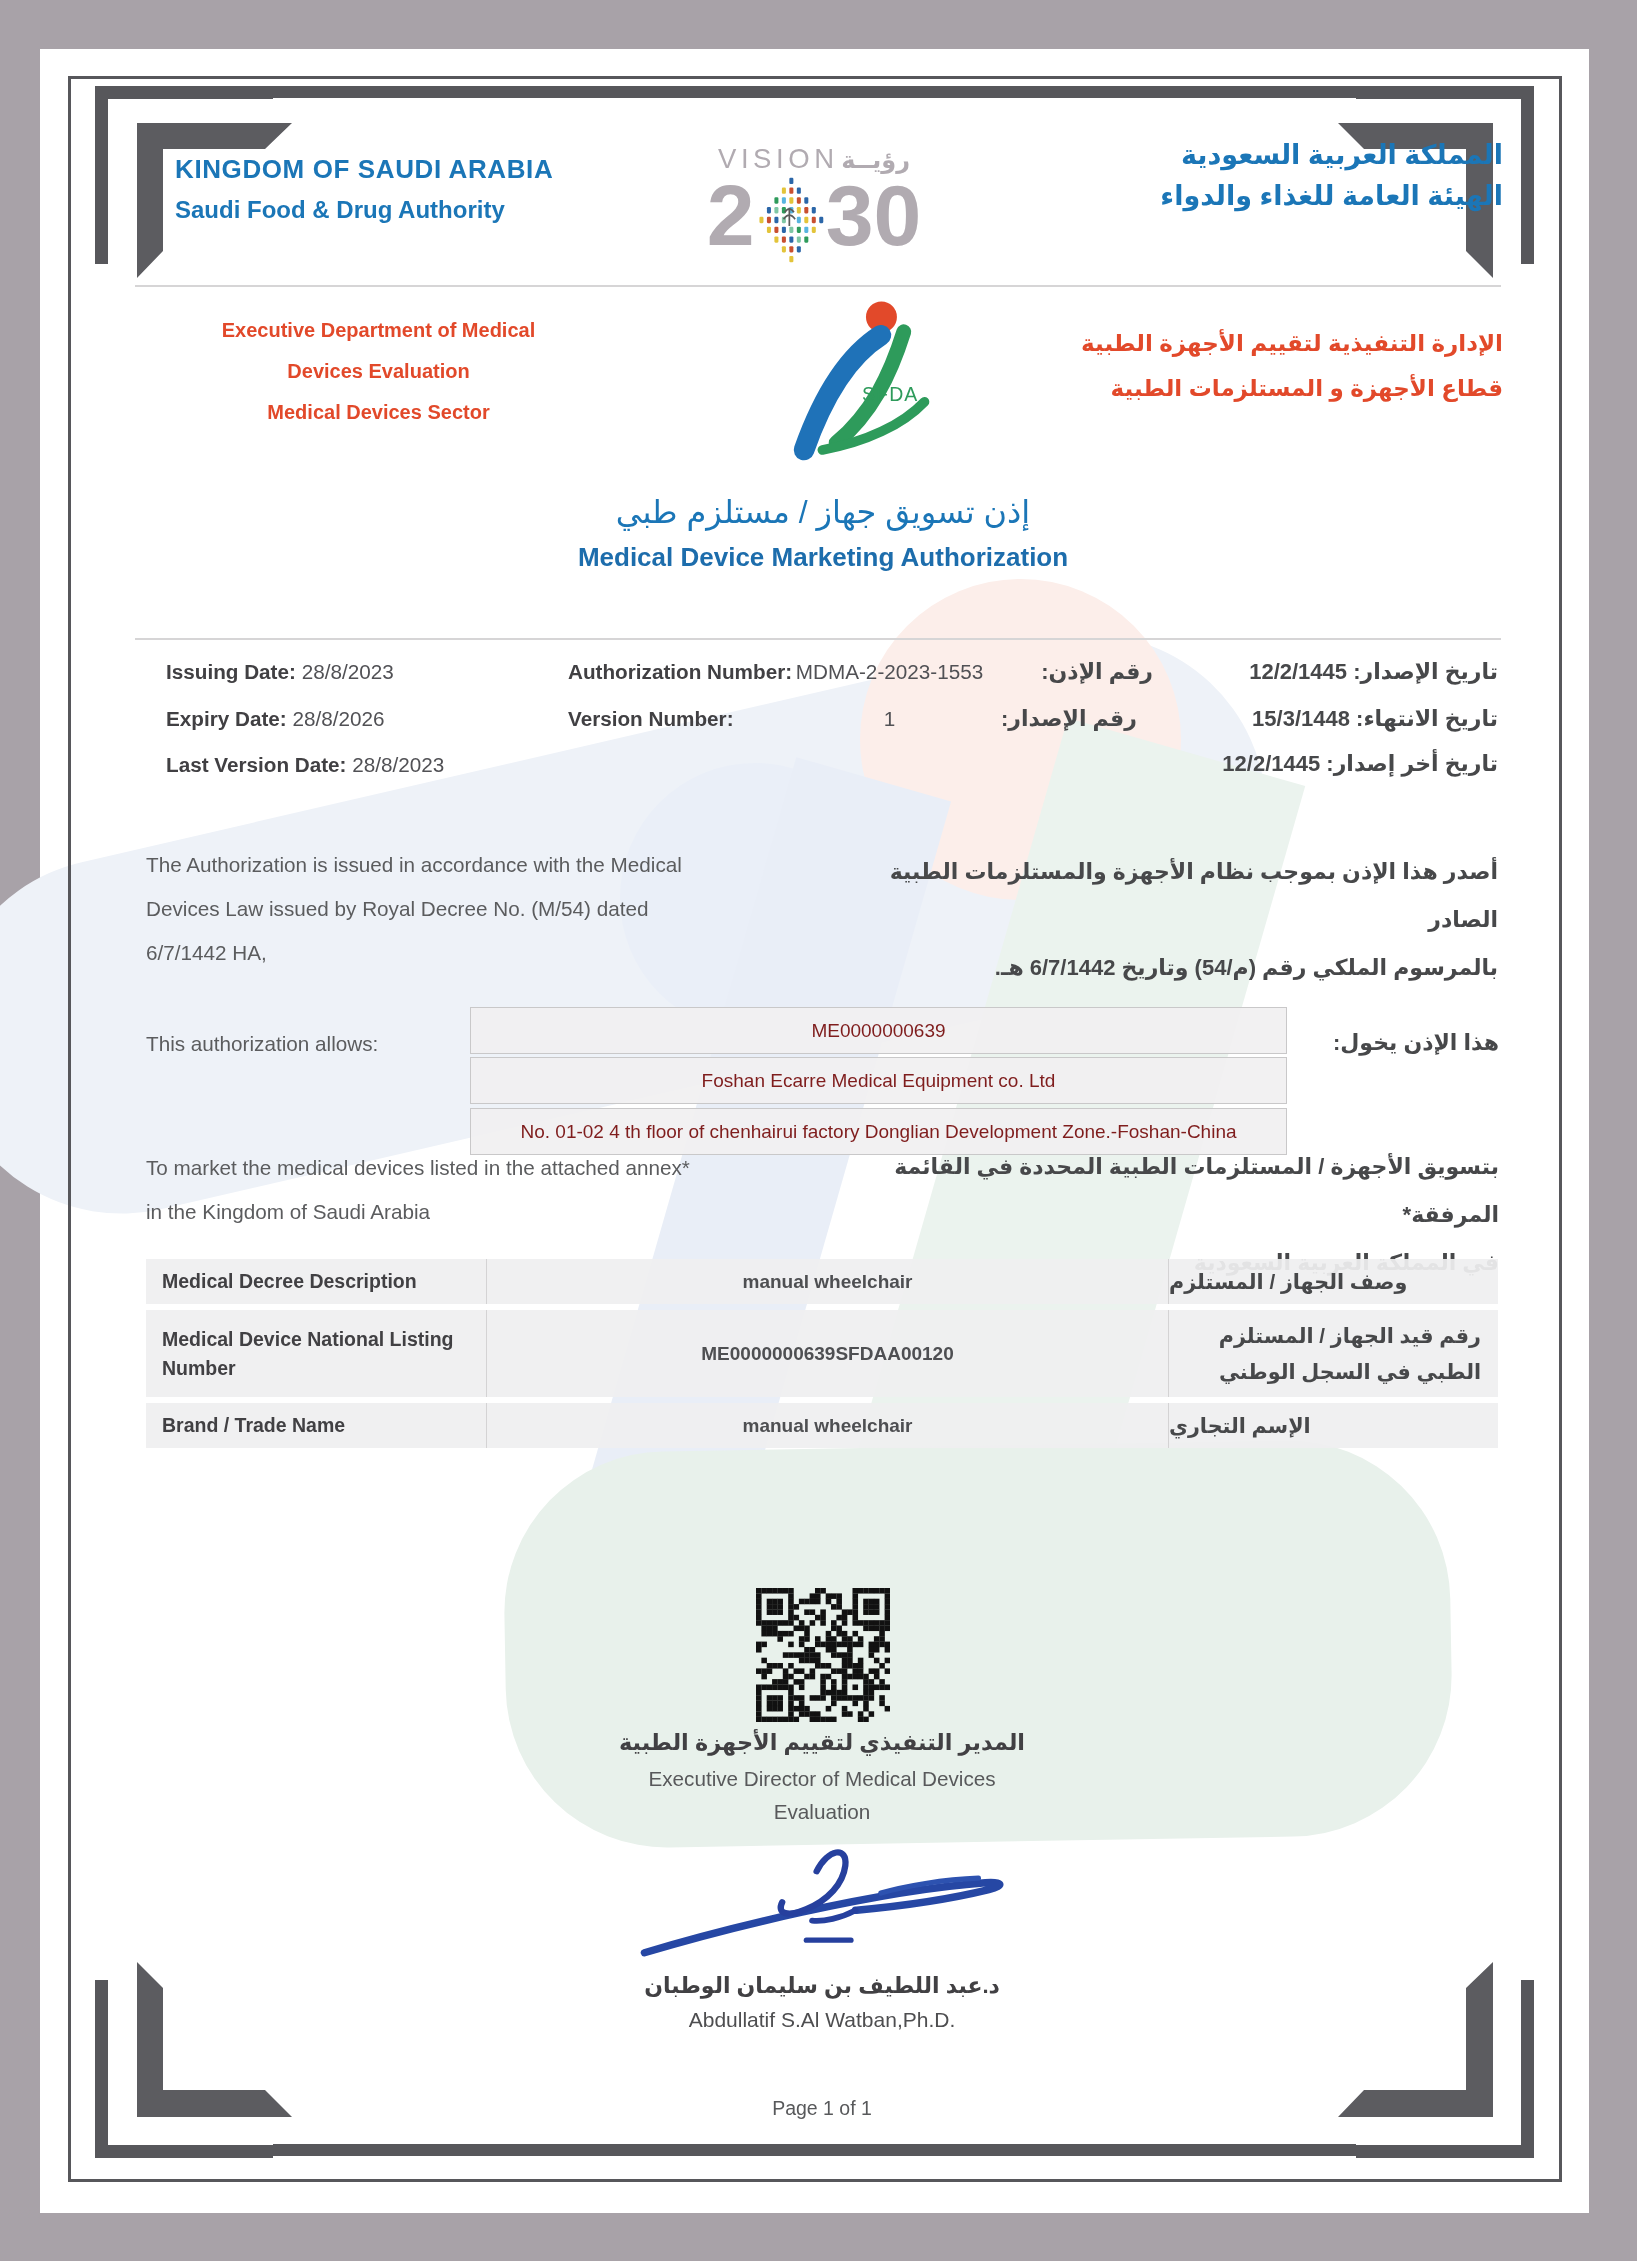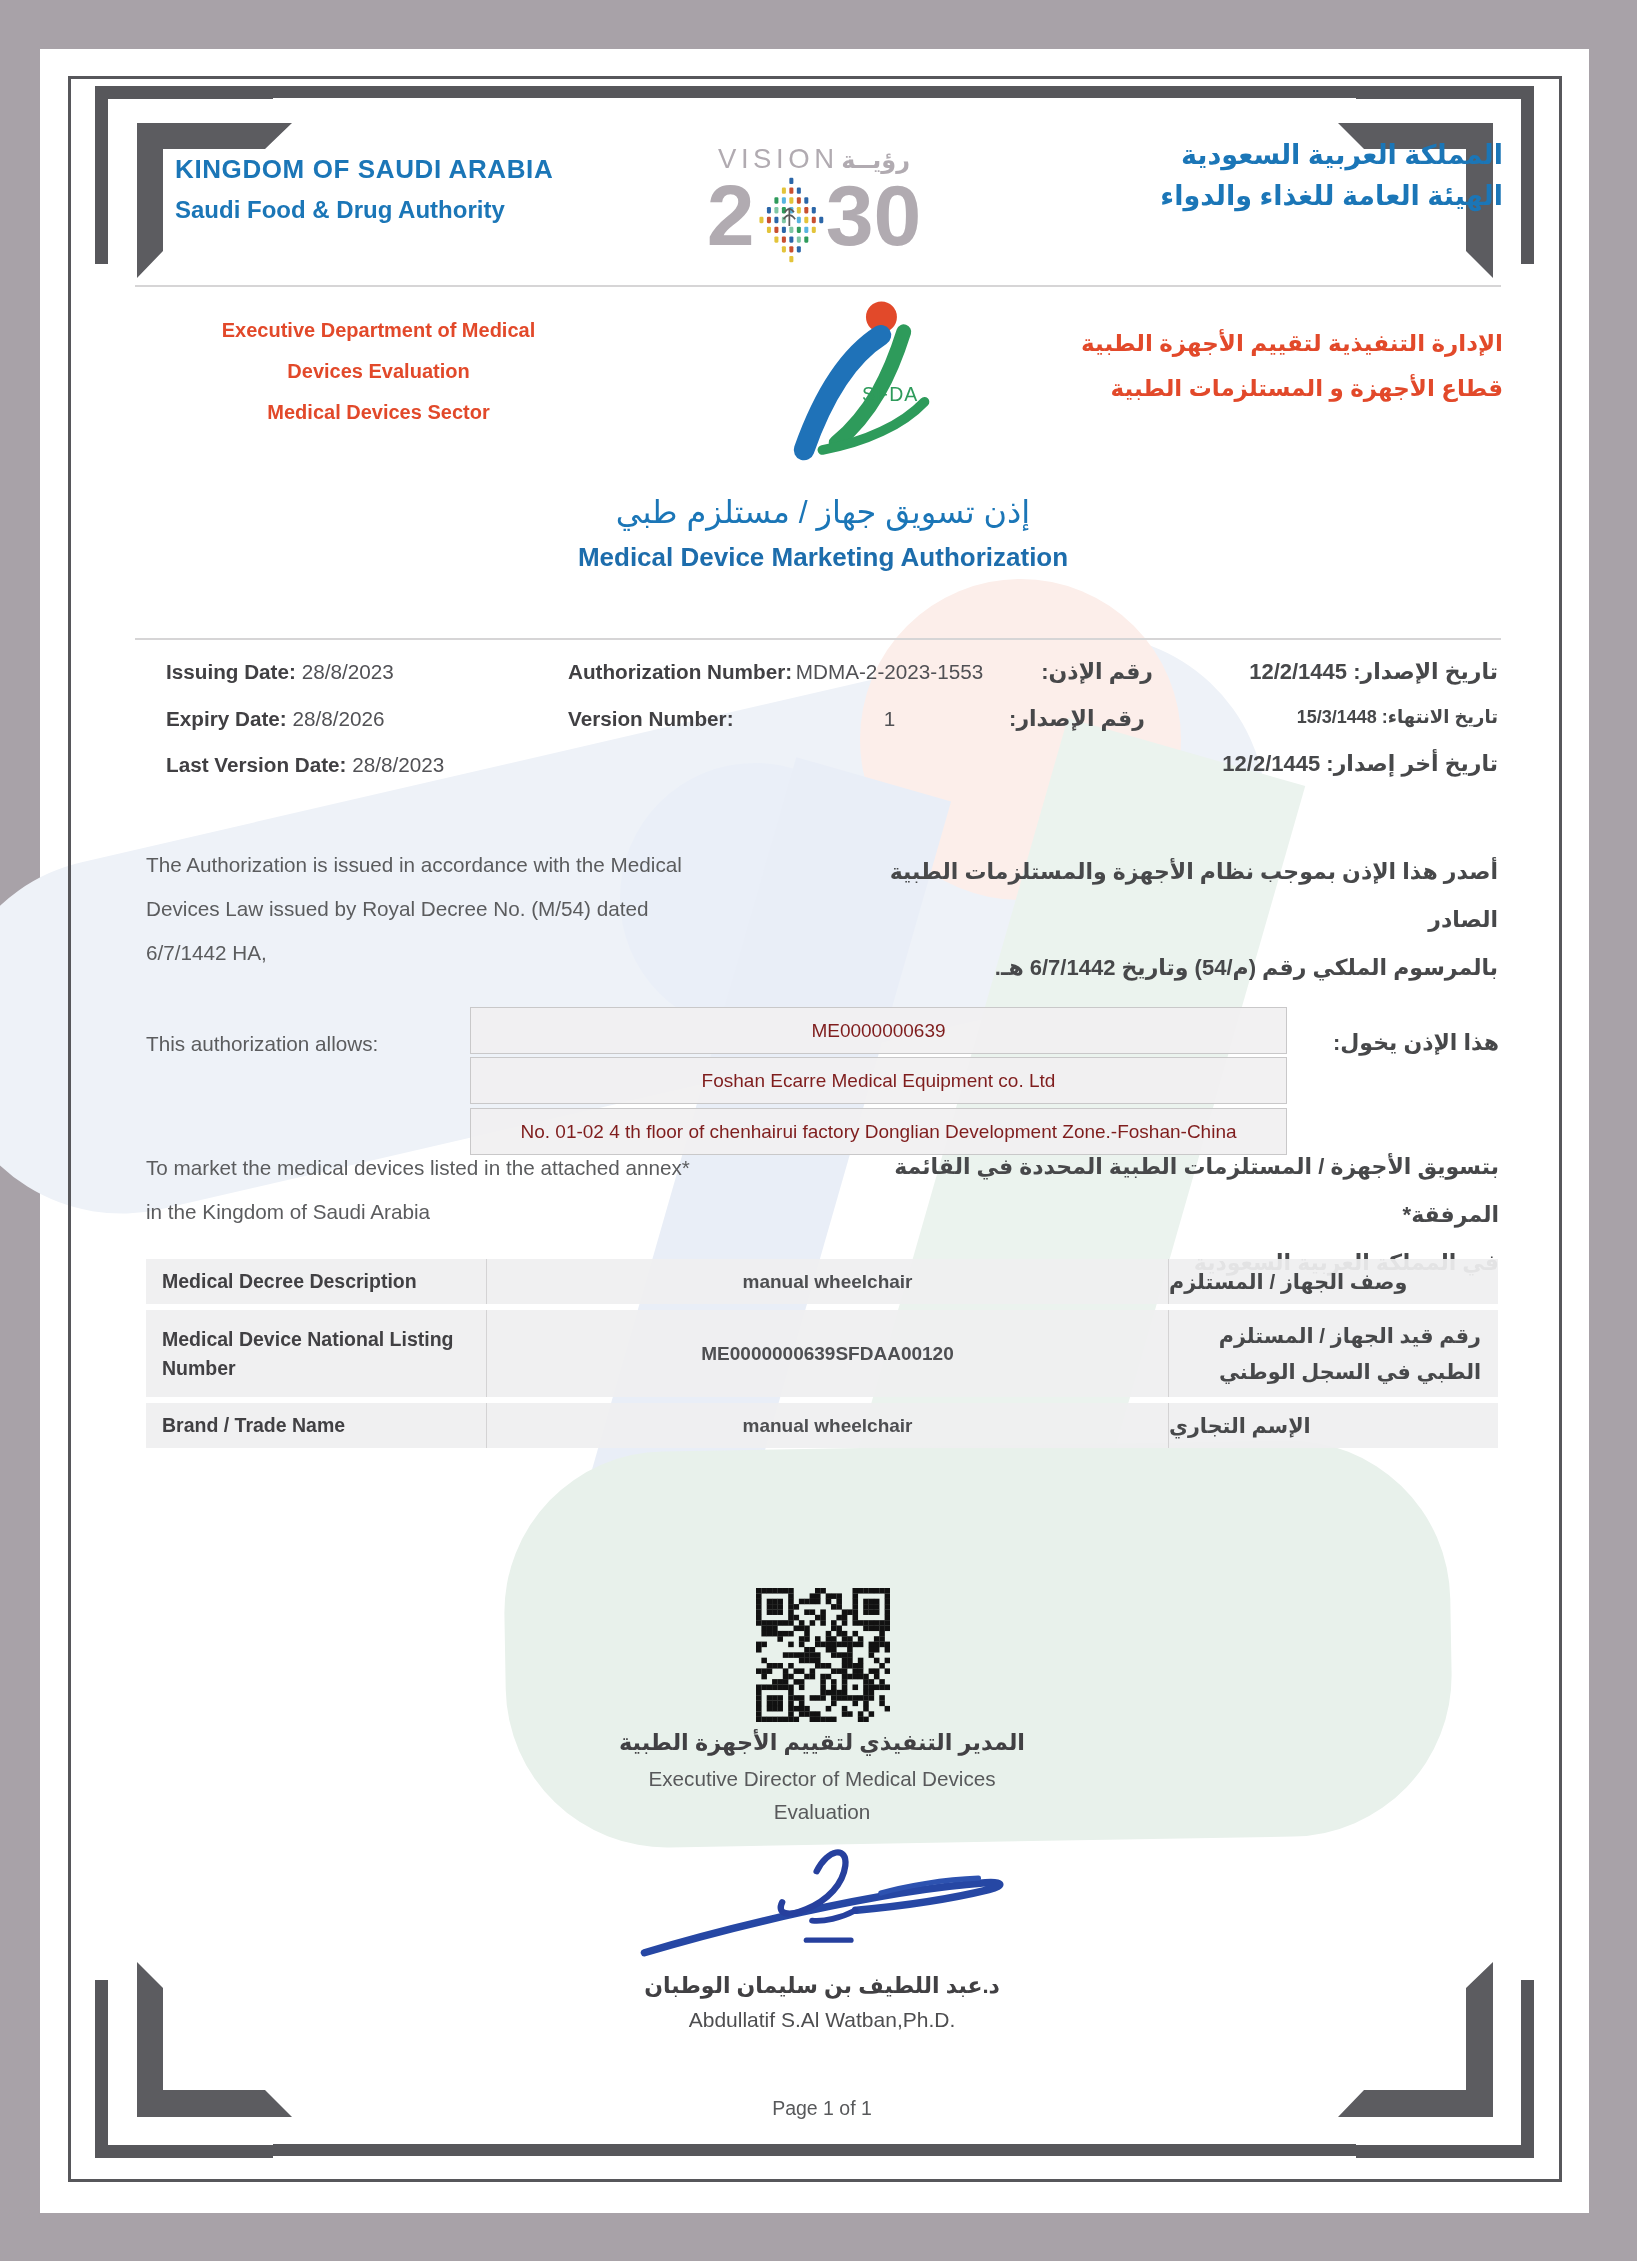--- a/index.html
+++ b/index.html
@@ -187,22 +187,22 @@
 
 <div class="abs z meta-row" style="left:146px;top:660px;"><span class="lbl">Issuing Date:</span> <span class="val">28/8/2023</span></div>
 <div class="abs z meta-row" style="left:548px;top:660px;"><span class="lbl">Authorization Number:</span></div>
 <div class="abs z meta-row val" style="left:789px;top:660px;width:201px;text-align:center;">MDMA-2-2023-1553</div>
 <div class="abs z meta-row ar-bold" dir="rtl" style="left:1001px;top:659px;width:152px;text-align:right;font-size:22px;">رقم الإذن:</div>
 <div class="abs z meta-row ar-bold" dir="rtl" style="left:1090px;top:659px;width:408px;text-align:right;font-size:22px;">تاريخ الإصدار: 12/2/1445</div>
 
 <div class="abs z meta-row" style="left:146px;top:707px;"><span class="lbl">Expiry Date:</span> <span class="val">28/8/2026</span></div>
 <div class="abs z meta-row" style="left:548px;top:707px;"><span class="lbl">Version Number:</span></div>
 <div class="abs z meta-row val" style="left:789px;top:707px;width:201px;text-align:center;">1</div>
-<div class="abs z meta-row ar-bold" dir="rtl" style="left:1001px;top:706px;width:152px;text-align:center;font-size:22px;">رقم الإصدار:</div>
-<div class="abs z meta-row ar-bold" dir="rtl" style="left:1090px;top:706px;width:408px;text-align:right;font-size:18px;">تاريخ الانتهاء: 15/3/1448</div>
+<div class="abs z meta-row ar-bold" dir="rtl" style="left:1001px;top:706px;width:152px;text-align:left;font-size:22px;">رقم الإصدار:</div>
+<div class="abs z meta-row ar-bold" dir="rtl" style="left:1090px;top:706px;width:408px;text-align:right;font-size:22px;">تاريخ الانتهاء: 15/3/1448</div>
 
 <div class="abs z meta-row" style="left:146px;top:753px;"><span class="lbl">Last Version Date:</span> <span class="val">28/8/2023</span></div>
 <div class="abs z meta-row ar-bold" dir="rtl" style="left:1090px;top:751px;width:408px;text-align:right;font-size:22px;">تاريخ أخر إصدار: 12/2/1445</div>
 
 <div class="abs z body-en" style="left:146px;top:843px;width:688px;">
   <div>The Authorization is issued in accordance with the Medical</div>
   <div>Devices Law issued by Royal Decree No. (M/54) dated</div>
   <div>6/7/1442 HA,</div>
 </div>
 <div class="abs z body-ar" dir="rtl" style="left:860px;top:848px;width:638px;">

